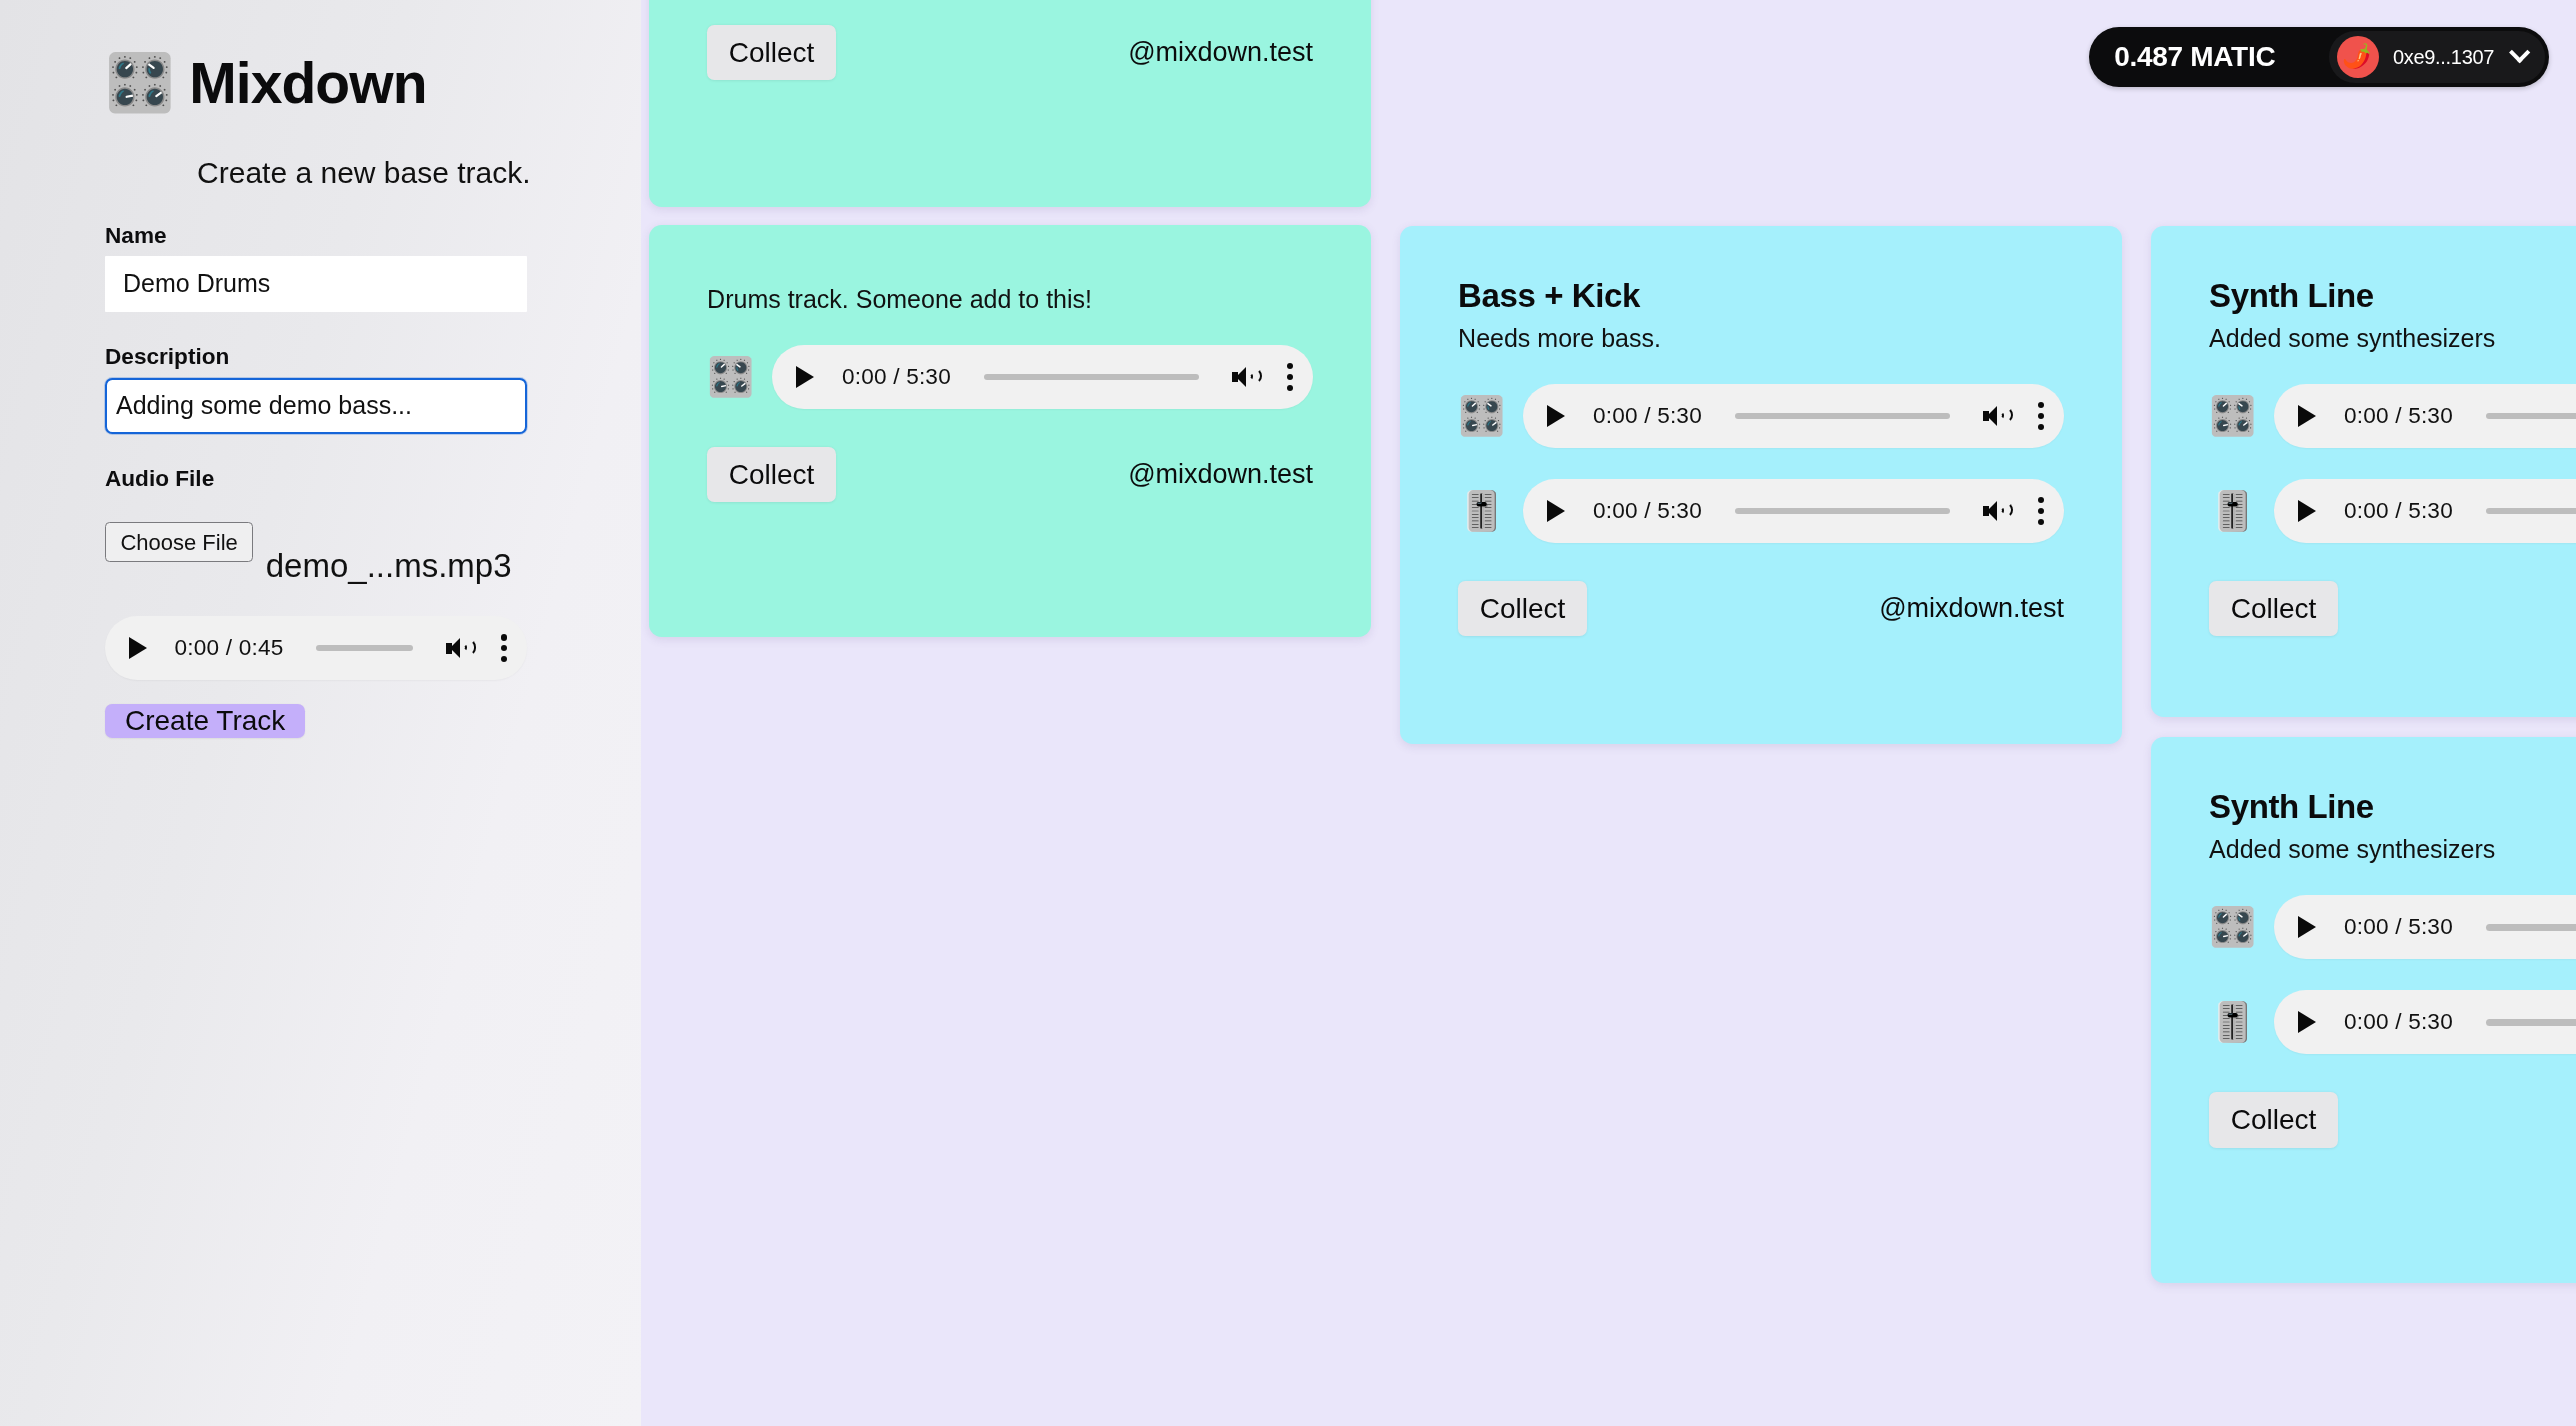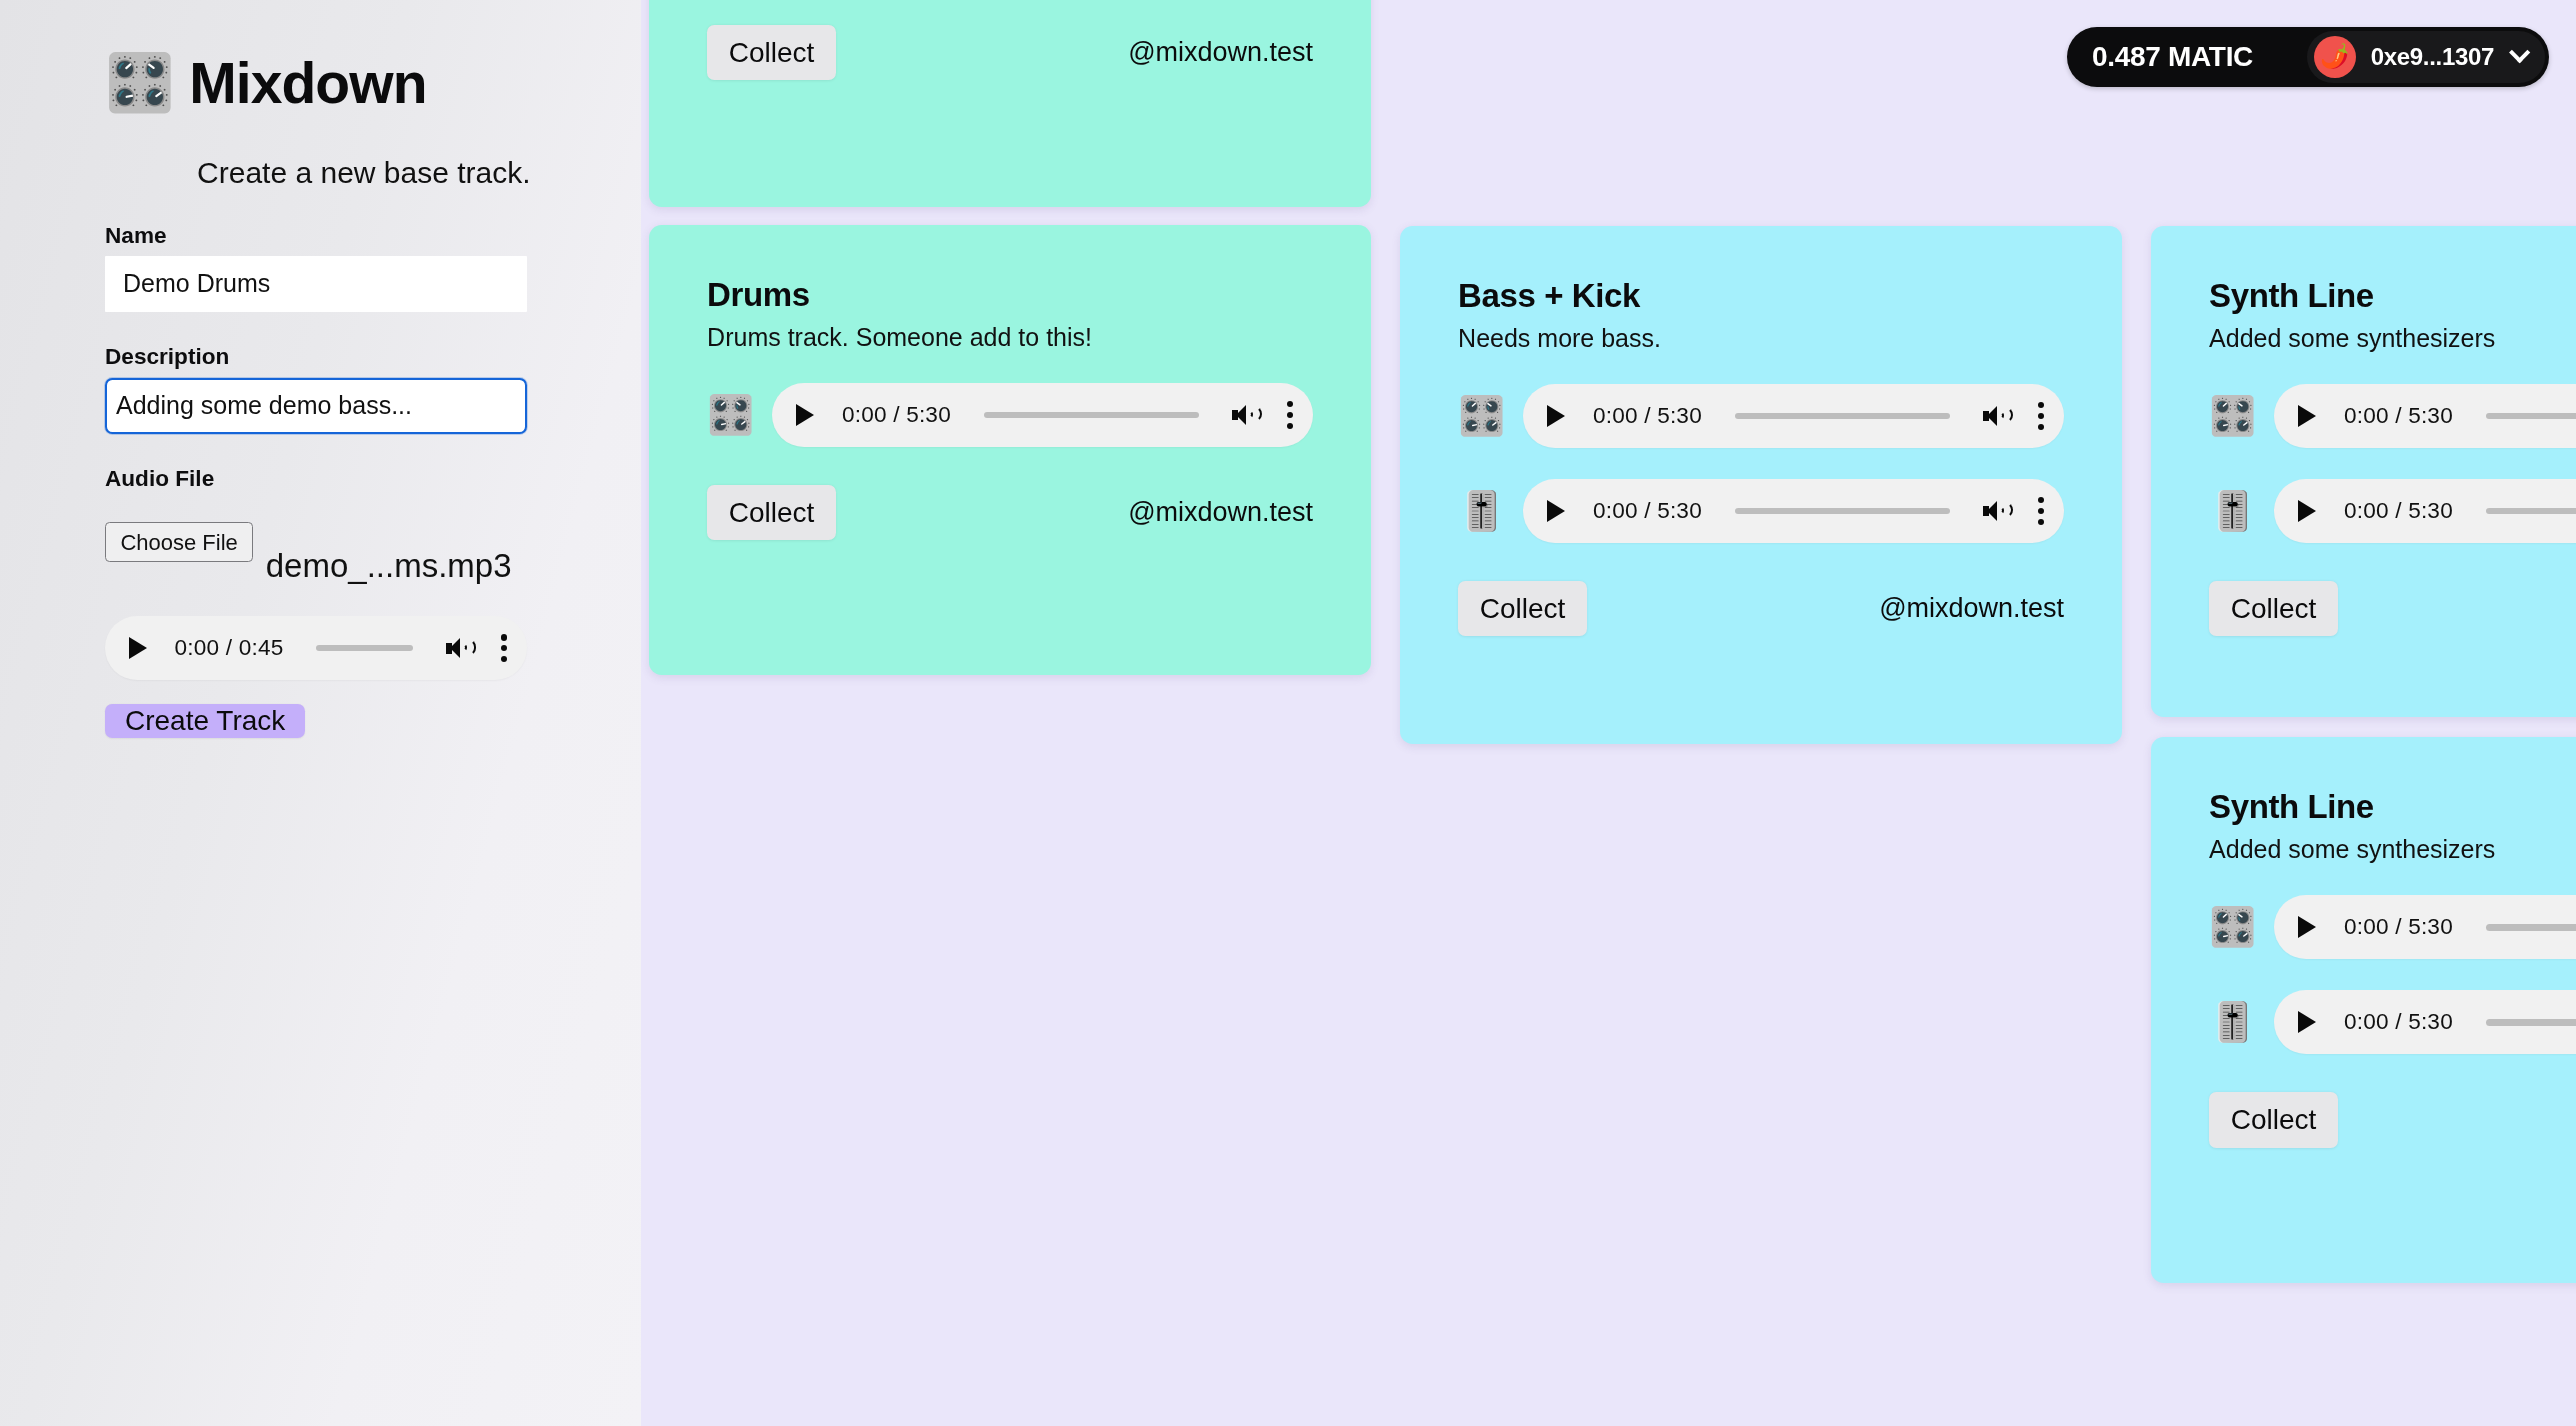--- a/index.html
+++ b/index.html
@@ -156,21 +156,21 @@
     display: flex; align-items: center; gap: 14.4px;
     background: #19191b; border-radius: 902px;
     height: 52px; padding: 0 18px 0 7.2px; margin-right: 3.6px;
   }
   .wallet .avatar {
     width: 42px; height: 42px; border-radius: 50%;
     background: #f0524c;
     display: flex; align-items: center; justify-content: center;
     font-size: 23.5px; line-height: 1;
   }
-  .wallet .addr { font-size: 24px; font-weight: 700; letter-spacing: -0.3px; }
+  .wallet .addr { font-size: 20px; font-weight: 400; letter-spacing: -0.3px; }
   .wallet .chev {
     width: 15.3px; height: 15.3px;
     border-right: 4.5px solid #fff; border-bottom: 4.5px solid #fff;
     transform: rotate(45deg) translate(-2.7px,-2.7px);
     margin-left: 3.6px;
   }
 
   .cards-grid {
     position: absolute;
     left: 8.1px; top: 0;
@@ -280,21 +280,20 @@
         <div class="card mint" style="margin-top:-208px; padding-top:0; height:415px;">
           <div style="height:233px"></div>
           <div class="card-footer" style="margin-top:0">
             <button class="collect-btn">Collect</button>
             <span class="handle">@mixdown.test</span>
           </div>
           <div class="card-spacer"></div>
         </div>
 
         <div class="card mint" style="margin-top:18px;">
-          <div class="card-title">Drums</div>
           <div class="card-desc">Drums track. Someone add to this!</div>
 
           <div class="stem-row">
             <span class="stem-icon">🎛️</span>
             <span class="audio-player">
               <span class="play"></span>
               <span class="time">0:00 / 5:30</span>
               <span class="seek"></span>
               <span class="vol">
                   <i class="spk"></i>

